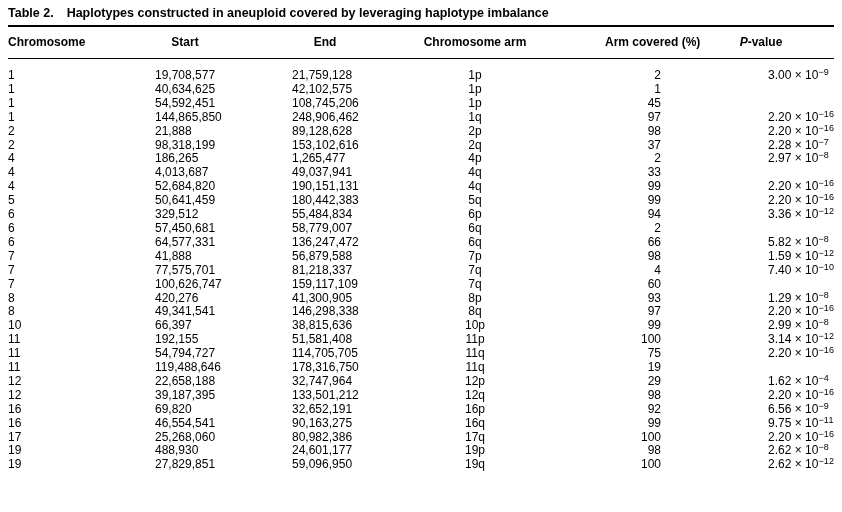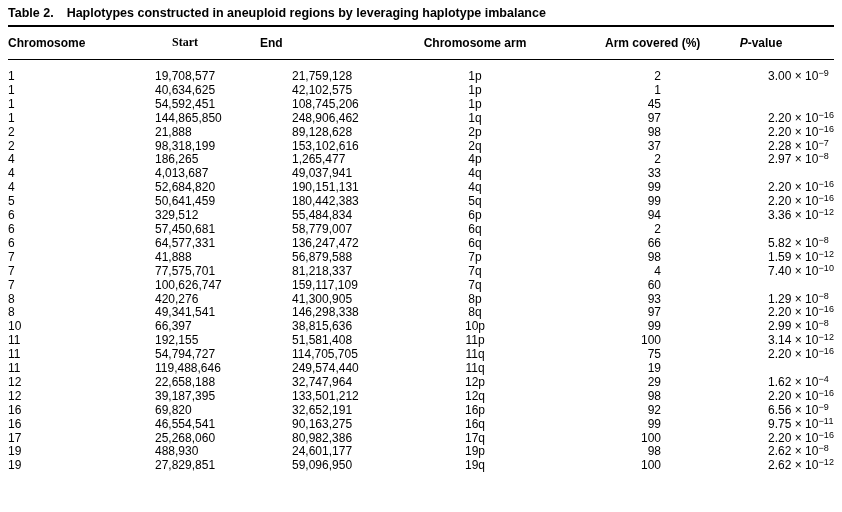--- a/index.html
+++ b/index.html
@@ -34,22 +34,22 @@
   }
   thead th {
     font-size: 12px;
     font-weight: bold;
     padding: 8px 0 9px 0;
     border-bottom: 1.5px solid #000;
     white-space: nowrap;
     margin-left: 14px;
   }
   th.h-chr   { text-align: left; }
-  th.h-start { text-align: center; font-family: Liberation Serif, serif; }
-  th.h-end   { text-align: left; }
+  th.h-start { text-align: center; }
+  th.h-end   { text-align: center; }
   th.h-arm   { text-align: center; }
   th.h-cov   { text-align: center; padding-left: 45px; }
   th.h-p     { text-align: center; padding-right: 12px; }
   th.h-p .p-ital { font-style: italic; }
   tbody td {
     font-size: 12px;
     line-height: 13.9px;
     padding: 0;
     white-space: nowrap;
     overflow: visible;
@@ -66,21 +66,21 @@
     line-height: 0;
     vertical-align: 4px;
     letter-spacing: 0.2px;
   }
 </style>
 </head>
 <body>
 
 <div class="wrap">
   <div class="title">
-    <span class="title-label">Table 2.</span><span class="title-text">Haplotypes constructed in aneuploid regions by leveraging haplotype imbalance</span>
+    <span class="title-label">Table 2.</span><span class="title-text">Haplotypes constructed in aneuploid covered by leveraging haplotype imbalance</span>
   </div>
 
   <table class="data-table">
     <colgroup>
       <col style="width:102px">
       <col style="width:150px">
       <col style="width:130px">
       <col style="width:170px">
       <col style="width:140px">
       <col style="width:134px">
@@ -260,21 +260,21 @@
           <td class="col-chr">11</td>
           <td class="col-start">54,794,727</td>
           <td class="col-end">114,705,705</td>
           <td class="col-arm">11q</td>
           <td class="col-cov">75</td>
           <td class="col-p">2.20 × 10<sup>−16</sup></td>
         </tr>
         <tr>
           <td class="col-chr">11</td>
           <td class="col-start">119,488,646</td>
-          <td class="col-end">249,574,440</td>
+          <td class="col-end">178,316,750</td>
           <td class="col-arm">11q</td>
           <td class="col-cov">19</td>
           <td class="col-p"></td>
         </tr>
         <tr>
           <td class="col-chr">12</td>
           <td class="col-start">22,658,188</td>
           <td class="col-end">32,747,964</td>
           <td class="col-arm">12p</td>
           <td class="col-cov">29</td>

